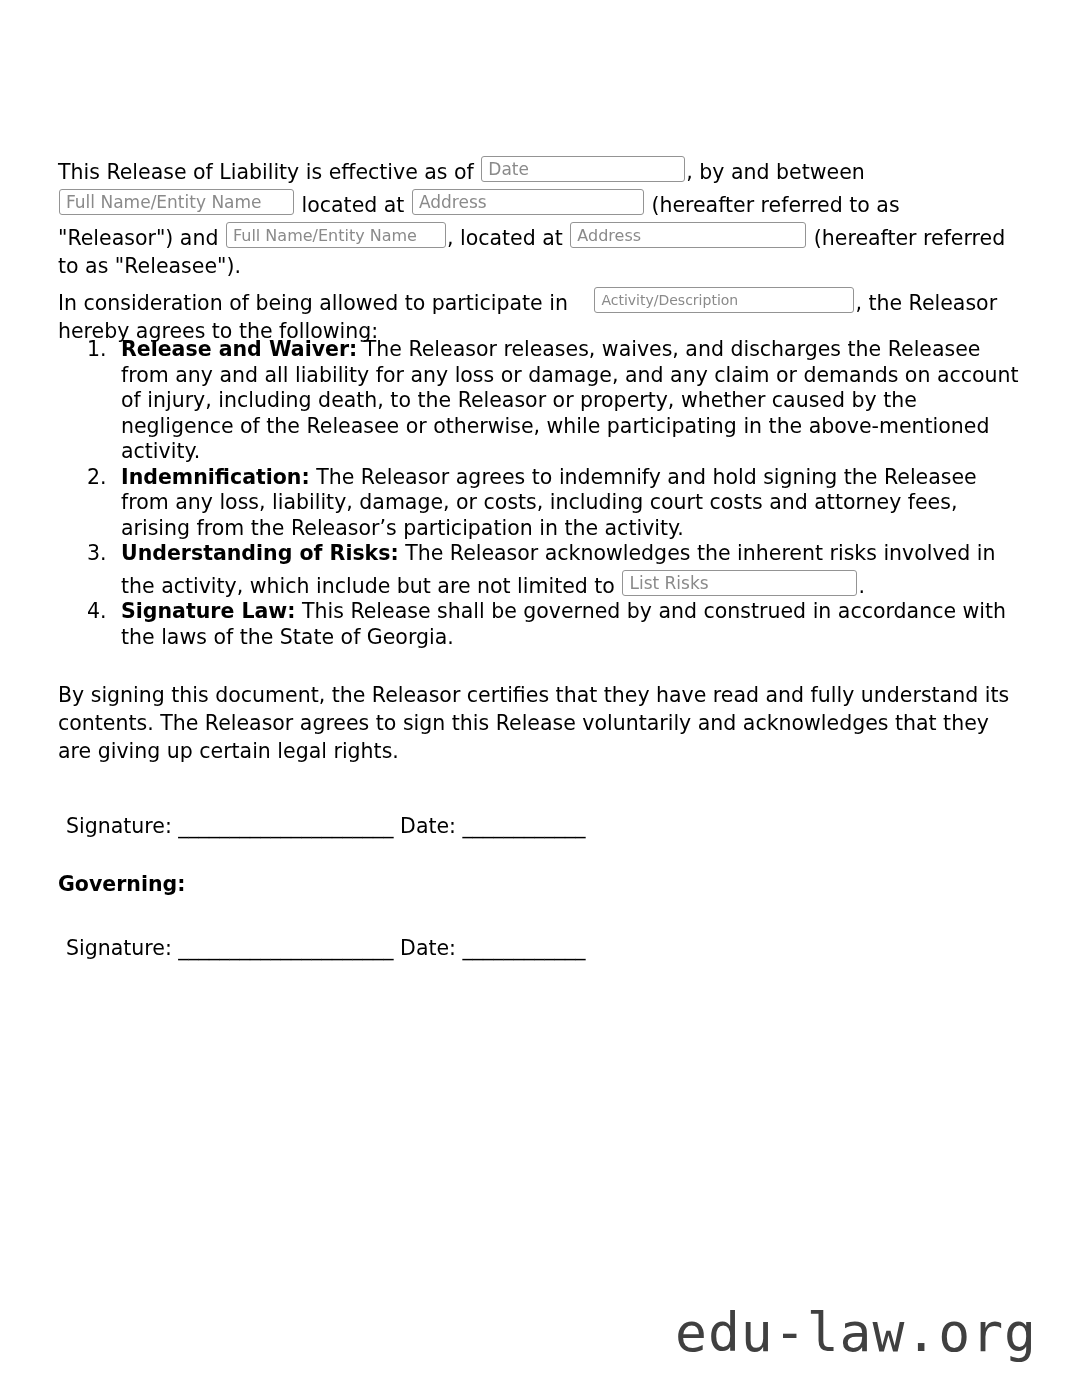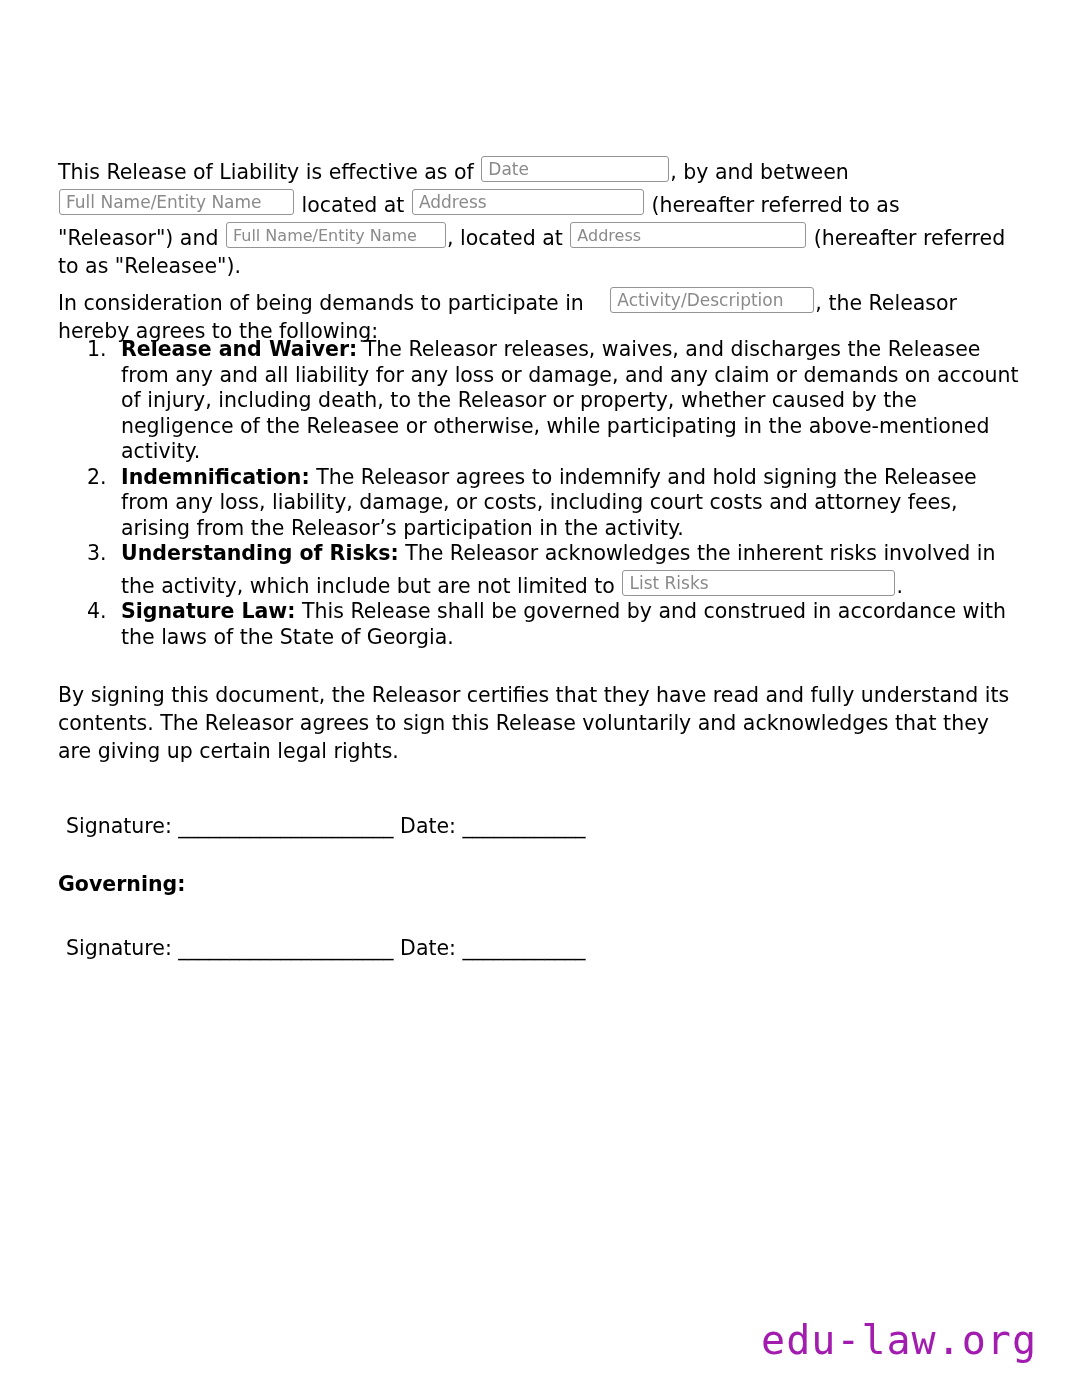--- a/index.html
+++ b/index.html
@@ -62,27 +62,27 @@
     font-family: "DejaVu Sans", "Liberation Sans", sans-serif;
     padding: 1px 6px 2px 6px;
     margin: 0 1px;
     height: 26px;
     line-height: 23px;
     overflow: hidden;
     white-space: nowrap;
     position: relative;
     top: 3px;
   }
-  .field.f-date        { width: 188px; font-size: 17px; }
+  .field.f-date        { width: 204px; font-size: 17px; }
   .field.f-name1       { width: 235px; font-size: 17px; }
   .field.f-addr1       { width: 232px; font-size: 17px; }
   .field.f-name2       { width: 220px; font-size: 16px; }
   .field.f-addr2       { width: 236px; font-size: 16px; }
-  .field.f-activity    { width: 204px; font-size: 17px; margin-left: 20px; }
-  .field.f-risks       { width: 273px; font-size: 17px; }
+  .field.f-activity    { width: 260px; font-size: 14px; margin-left: 20px; }
+  .field.f-risks       { width: 235px; font-size: 17px; }
 
   ol.clauses {
     margin: 0;
     padding: 0 0 0 55px;
     list-style-position: outside;
     font-size: 20.5px;
     line-height: 25.5px;
   }
   ol.clauses > li {
     margin: 0 0 0 0;
@@ -107,38 +107,38 @@
   }
   .rule { letter-spacing: 0px; }
   .spacer-16 { height: 22px; }
   .spacer-24 { height: 28px; }
 
   .watermark {
     position: absolute;
     right: 38px;
     bottom: 28px;
     font-family: "DejaVu Sans Mono", "Liberation Mono", monospace;
-    font-size: 40px;
-    color: #a21caf;
+    font-size: 53px;
+    color: #404040;
     letter-spacing: 1px;
     white-space: nowrap;
   }
 </style>
 </head>
 <body>
 
 <div class="page">
 
 
   <div class="body-block" id="para1">
     <p class="para"><span>This Release of Liability is effective as of </span><span class="field f-date">Date</span><span>, by and between </span><span class="field f-name1">Full Name/Entity Name</span><span> located at </span><span class="field f-addr1">Address</span><span> (hereafter referred to as "Releasor") and </span><span class="field f-name2">Full Name/Entity Name</span><span>, located at </span><span class="field f-addr2">Address</span><span> (hereafter referred to as "Releasee").</span></p>
   </div>
 
   <div class="body-block" id="para2">
-    <p class="para"><span>In consideration of being demands to participate in </span><span class="field f-activity">Activity/Description</span><span>, the Releasor hereby agrees to the following:</span></p>
+    <p class="para"><span>In consideration of being allowed to participate in </span><span class="field f-activity">Activity/Description</span><span>, the Releasor hereby agrees to the following:</span></p>
   </div>
 
   <div class="body-block" id="list-block">
     <ol class="clauses">
       <li><span class="clause-label">Release and Waiver:</span><span> The Releasor releases, waives, and discharges the Releasee from any and all liability for any loss or damage, and any claim or demands on account of injury, including death, to the Releasor or property, whether caused by the negligence of the Releasee or otherwise, while participating in the above-mentioned activity.</span></li>
       <li><span class="clause-label">Indemnification:</span><span> The Releasor agrees to indemnify and hold signing the Releasee from any loss, liability, damage, or costs, including court costs and attorney fees, arising from the Releasor’s participation in the activity.</span></li>
       <li><span class="clause-label">Understanding of Risks:</span><span> The Releasor acknowledges the inherent risks involved in the activity, which include but are not limited to </span><span class="field f-risks">List Risks</span><span>.</span></li>
       <li><span class="clause-label">Signature Law:</span><span> This Release shall be governed by and construed in accordance with the laws of the State of Georgia.</span></li>
     </ol>
   </div>

